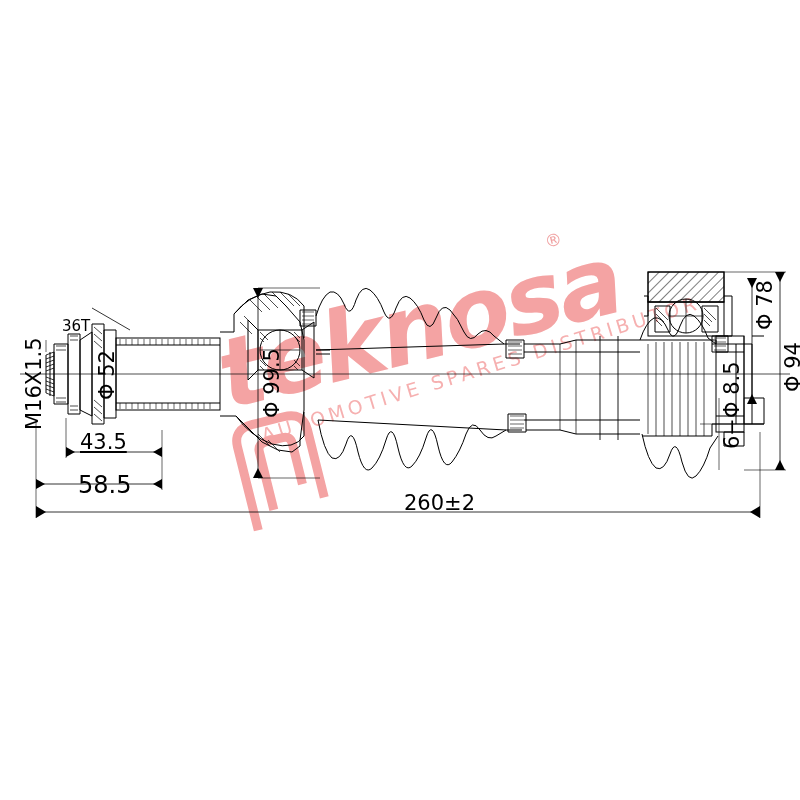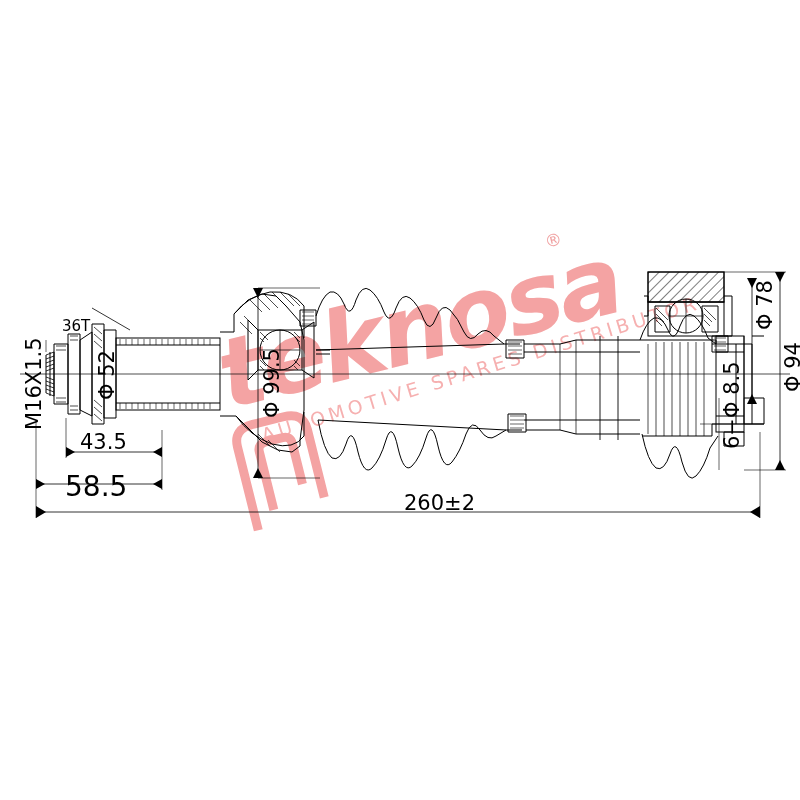--- a/index.html
+++ b/index.html
@@ -286,22 +286,22 @@
 
         <line x1="46" y1="352" x2="46" y2="340" stroke-width="0.6"></line>
       </g>
     </g>
   </svg>
 
   <div class="layer" id="dimlayer">
       <div class="dim vert" style="left: 24px; top: 430px; font-size: 21px; transform: rotate(-90deg);">M16X1.5</div>
       <div class="dim" style="left: 62px; top: 304px; font-size: 15px; margin-top: 15px;">36T</div>
       <div class="dim vert" style="left: 97px; top: 400px; font-size: 21px; transform: rotate(-90deg);">Φ 52</div>
-      <div class="dim" style="left: 80px; top: 432px; font-size: 21px;">43.5</div>
-      <div class="dim" style="left: 65px; top: 473px; font-size: 28px;">58.5</div>
+      <div class="dim" style="left: 80px; top: 432px; font-size: 21px; text-decoration: underline;">43.5</div>
+      <div class="dim" style="left: 78px; top: 473px; font-size: 24px;">58.5</div>
       <div class="dim vert" style="left: 262px; top: 418px; font-size: 21px; transform: rotate(-90deg);">Φ 99.5</div>
       <div class="dim" style="left: 404px; top: 493px; font-size: 21px;">260±2</div>
       <div class="dim vert" style="left: 722px; top: 449px; font-size: 21px; transform: rotate(-90deg);">6−Φ 8.5</div>
       <div class="dim vert" style="left: 755px; top: 330px; font-size: 21px; transform: rotate(-90deg);">Φ 78</div>
       <div class="dim vert" style="left: 783px; top: 392px; font-size: 21px; transform: rotate(-90deg);">Φ 94</div>
     </div>
 
 </div>
 
 </body></html>

